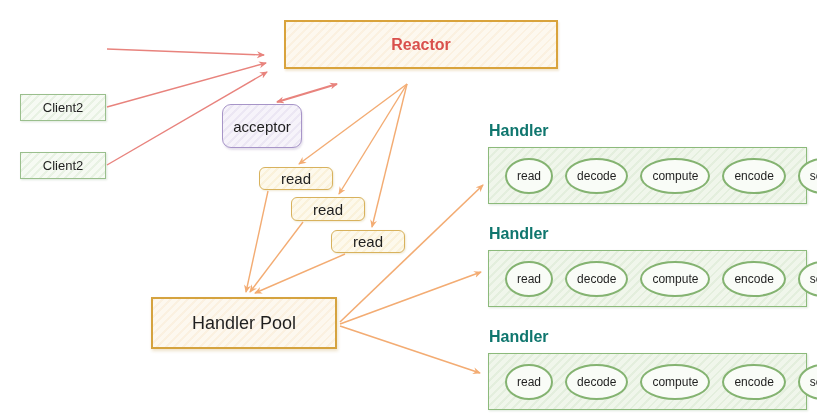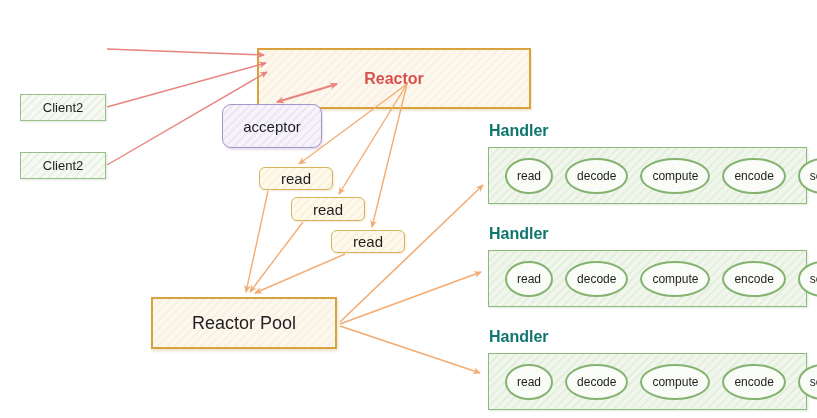--- a/index.html
+++ b/index.html
@@ -28,32 +28,31 @@
       repeating-linear-gradient(135deg, rgba(140,186,123,0.13) 0px, rgba(140,186,123,0.13) 2px, transparent 2px, transparent 6px),
       #f6faf3;
     font-size: 13px;
     box-shadow: 1px 1px 2px rgba(120,160,110,0.25);
   }
   .client1 { top: 36px; }
   .client2 { top: 94px; }
   .client3 { top: 152px; }
   
   .reactor {
-    left: 257px; top: 20px; width: 274px; height: 61px;
+    left: 284px; top: 20px; width: 274px; height: 49px;
     border: 2px solid #d9a33c;
     background:
       repeating-linear-gradient(135deg, rgba(233,176,96,0.10) 0px, rgba(233,176,96,0.10) 2px, transparent 2px, transparent 6px),
       #fdf8ef;
     font-size: 16px; font-weight: bold; color: #d9504c;
     box-shadow: 1px 2px 2px rgba(200,160,80,0.25);
-    margin-top: 28px;
   }
   
   .acceptor {
-    left: 222px; top: 104px; width: 100px; height: 44px;
+    left: 222px; top: 104px; width: 80px; height: 44px;
     border: 1.5px solid #a795c8;
     border-radius: 9px;
     background:
       repeating-linear-gradient(135deg, rgba(167,149,200,0.13) 0px, rgba(167,149,200,0.13) 2px, transparent 2px, transparent 6px),
       #f6f3fa;
     font-size: 15px;
     box-shadow: 1px 2px 2px rgba(150,130,180,0.25);
   }
   
   .read-box {
@@ -171,21 +170,21 @@
     <span>read</span>
   </div>
   <div class="node read-box read2">
     <span>read</span>
   </div>
   <div class="node read-box read3">
     <span>read</span>
   </div>
 
   <div class="node threadpool">
-    <span>Reactor Pool</span>
+    <span>Handler Pool</span>
   </div>
 
   <div class="handler-section h1">
     <div class="handler-title">Handler</div>
     <div class="handler-box">
       <span class="step-ellipse">read</span>
       <span class="step-ellipse">decode</span>
       <span class="step-ellipse">compute</span>
       <span class="step-ellipse">encode</span>
       <span class="step-ellipse">send</span>

